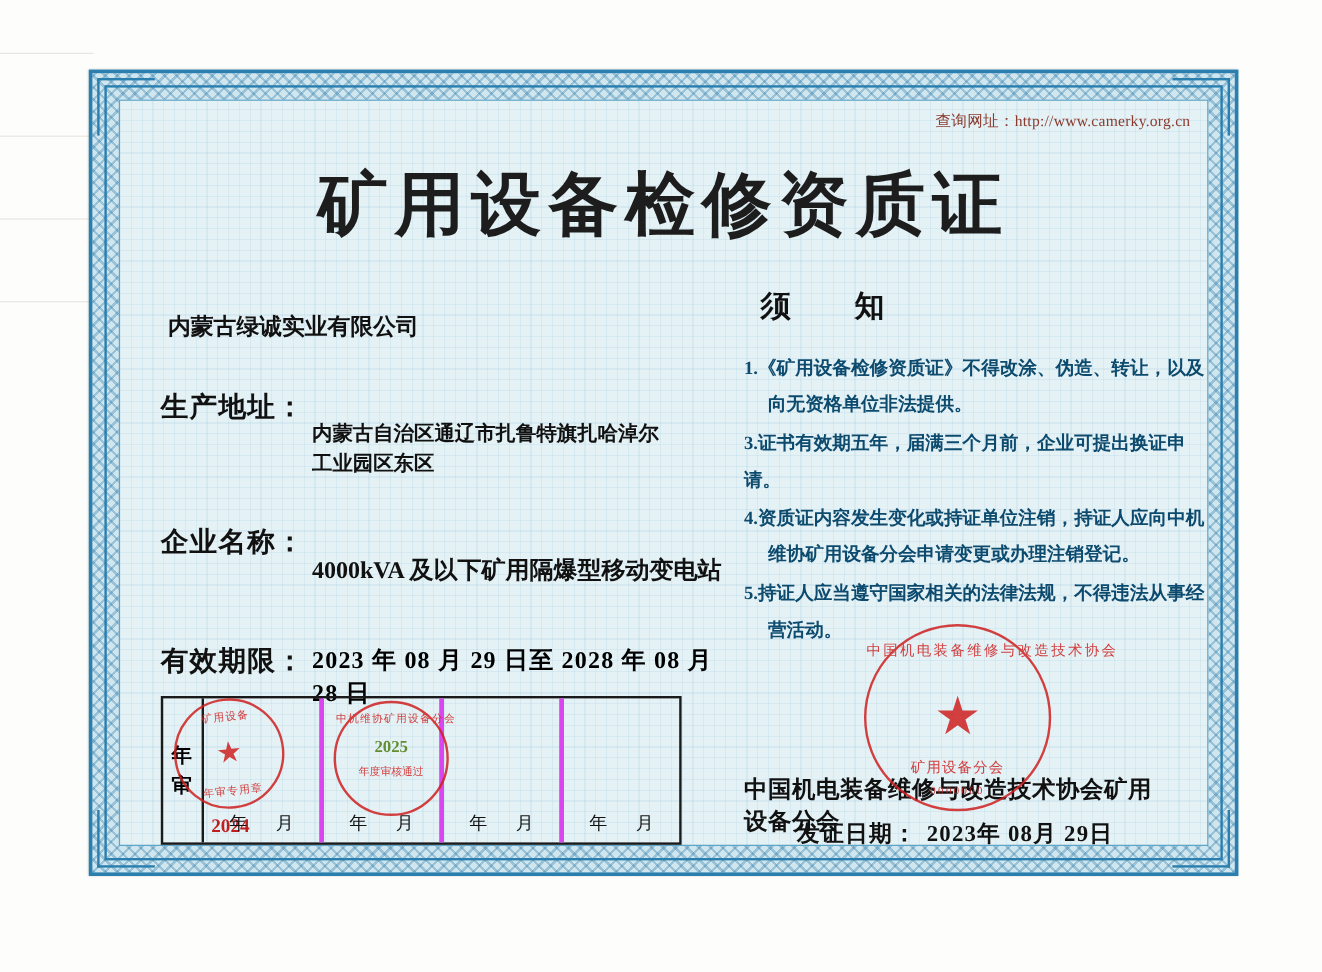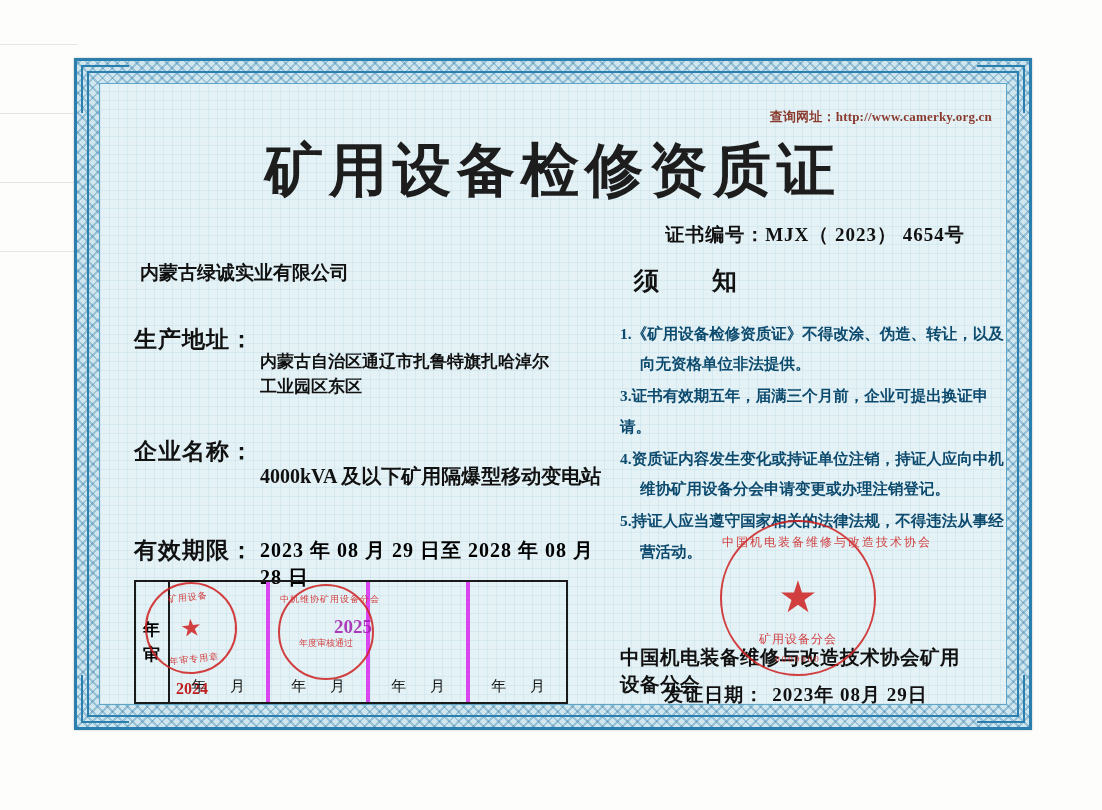--- a/index.html
+++ b/index.html
@@ -72,27 +72,26 @@
   .content {
     position: absolute;
     inset: 26px;
     z-index: 3;
   }
 
   
   .query-url {
     position: absolute;
     right: 14px;
-    top: 24px;
+    top: 8px;
     font-family: "Liberation Serif", serif;
     font-size: 13px;
     color: #8a3b2e;
     letter-spacing: 0.2px;
     white-space: nowrap;
-    font-weight: bold;
   }
   .cert-title {
     position: absolute;
     left: 0;
     right: 0;
     top: 48px;
     text-align: center;
     font-family: "DejaVu Serif", serif;
     font-size: 58px;
     font-weight: bold;
@@ -224,24 +223,24 @@
     transform: rotate(-6deg);
   }
   #stamp-review-1 .star { font-size: 24px; }
   #stamp-review-2 {
     left: 178px; top: 500px;
     width: 92px; height: 92px;
   }
   #stamp-review-2 .center-year {
     position: absolute;
     left: 0; right: 0; top: 30px;
-    text-align: right;
-    font-size: 19px;
-    font-weight: bold;
-    color: #a21caf;
+    text-align: center;
+    font-size: 14px;
+    font-weight: bold;
+    color: #4d7c0f;
   }
   #stamp-review-2 .center-sub {
     position: absolute;
     left: 0; right: 0; top: 52px;
     text-align: center;
     font-size: 9px;
     line-height: 1.2;
     color: #cf2020;
   }
   #stamp-issuer {
@@ -397,21 +396,20 @@
       <span class="arc-bottom">年审专用章</span>
     </div>
 
     <div class="stamp" id="stamp-review-2">
       <span class="arc-top">中机维协矿用设备分会</span>
       <span class="center-year">2025</span>
       <span class="center-sub">年度审核通过</span>
     </div>
 
     <div class="right-col">
-      <div class="cert-no">证书编号：MJX（ 2023） 4654号</div>
       <div class="notice-title">须　知</div>
 
       <div class="notice-list">
         <div class="notice-item">
           <span class="ln">1.</span><span>《矿用设备检修资质证》不得改涂、伪造、转让，以及</span>
           <span class="cont">向无资格单位非法提供。</span>
         </div>
         <div class="notice-item">
           <span class="ln">3.</span><span>证书有效期五年，届满三个月前，企业可提出换证申请。</span>
         </div>

